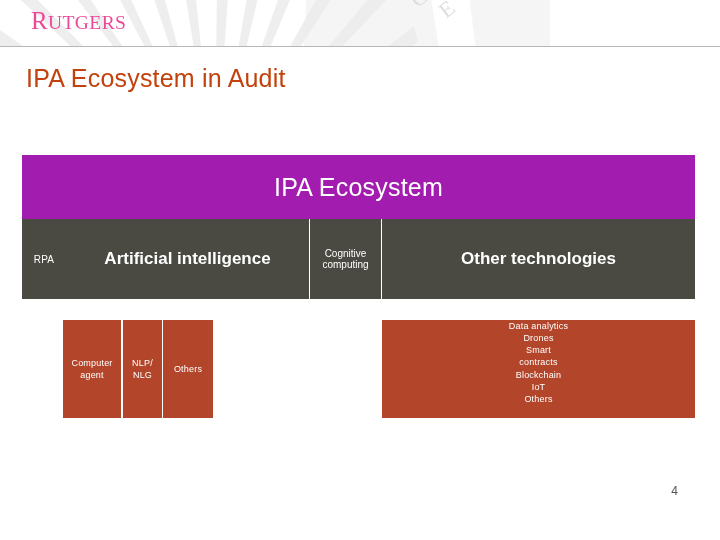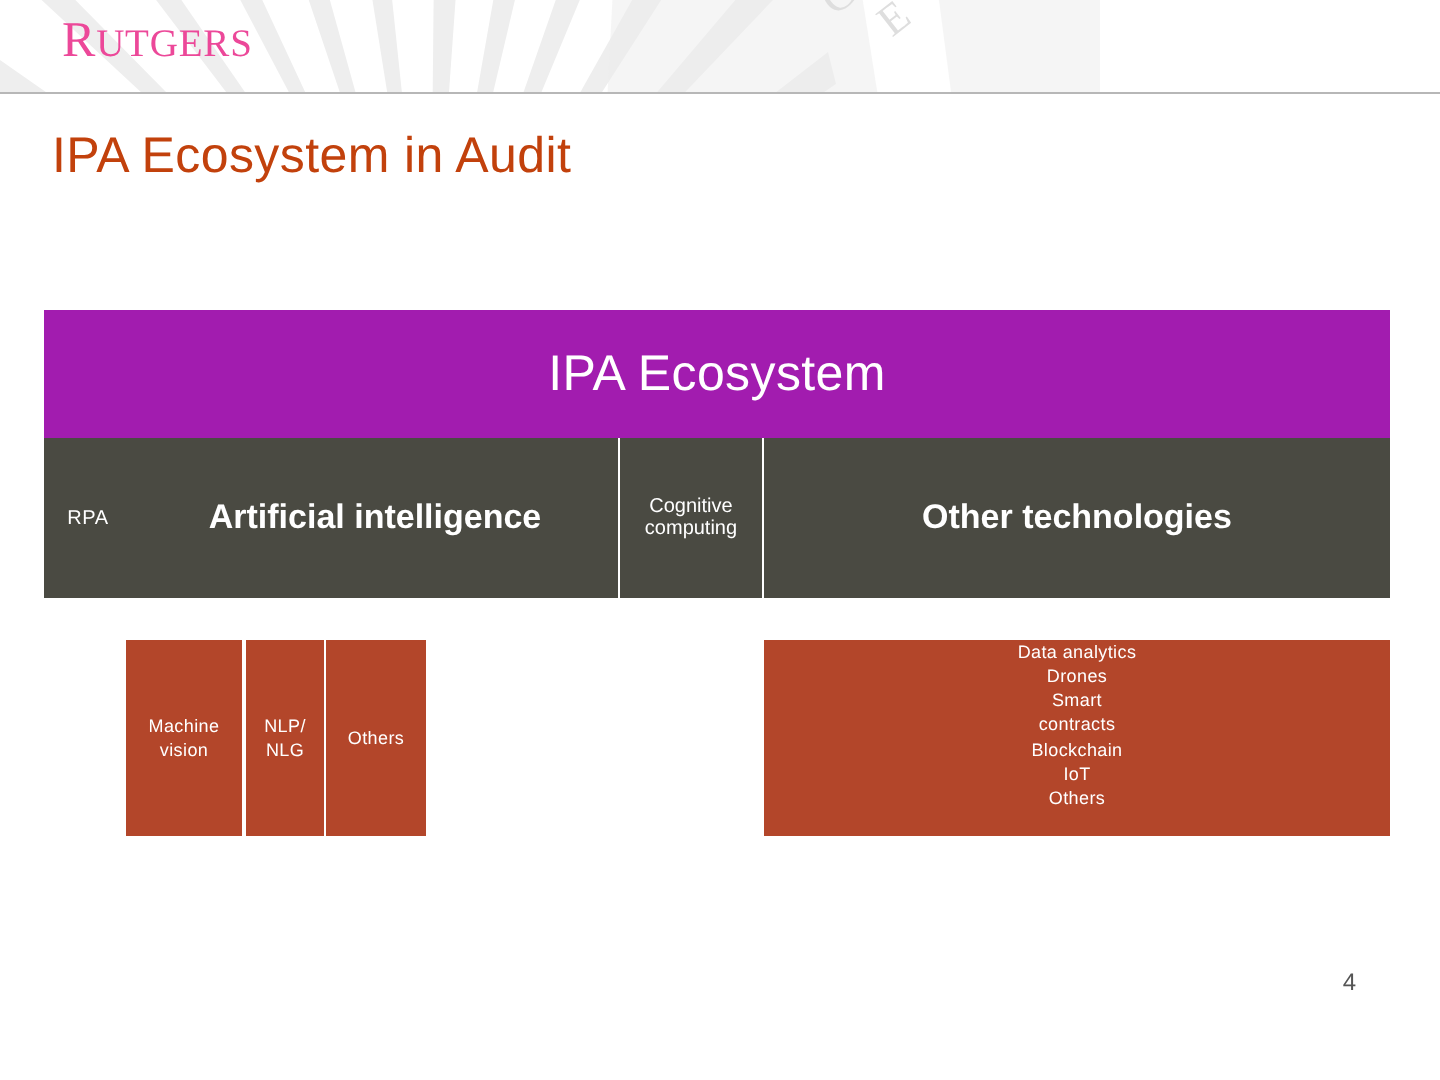--- a/index.html
+++ b/index.html
@@ -253,21 +253,21 @@
     <div class="category-cell cat-other">
       <span>Other technologies</span>
     </div>
   </div>
 
   <div id="leaf-row">
 
     <div id="ai-leaf-group">
       <div class="leaf-divider"></div>
       <div class="leaf-cell leaf-cv">
-        <span>Machine vision</span>
+        <span>Computer agent</span>
       </div>
       <div class="leaf-divider"></div>
       <div class="leaf-divider"></div>
       <div class="leaf-cell leaf-nlp">
         <span>NLP/ NLG</span>
       </div>
       <div class="leaf-divider"></div>
       <div class="leaf-cell leaf-oth">
         <span>Others</span>
       </div>

